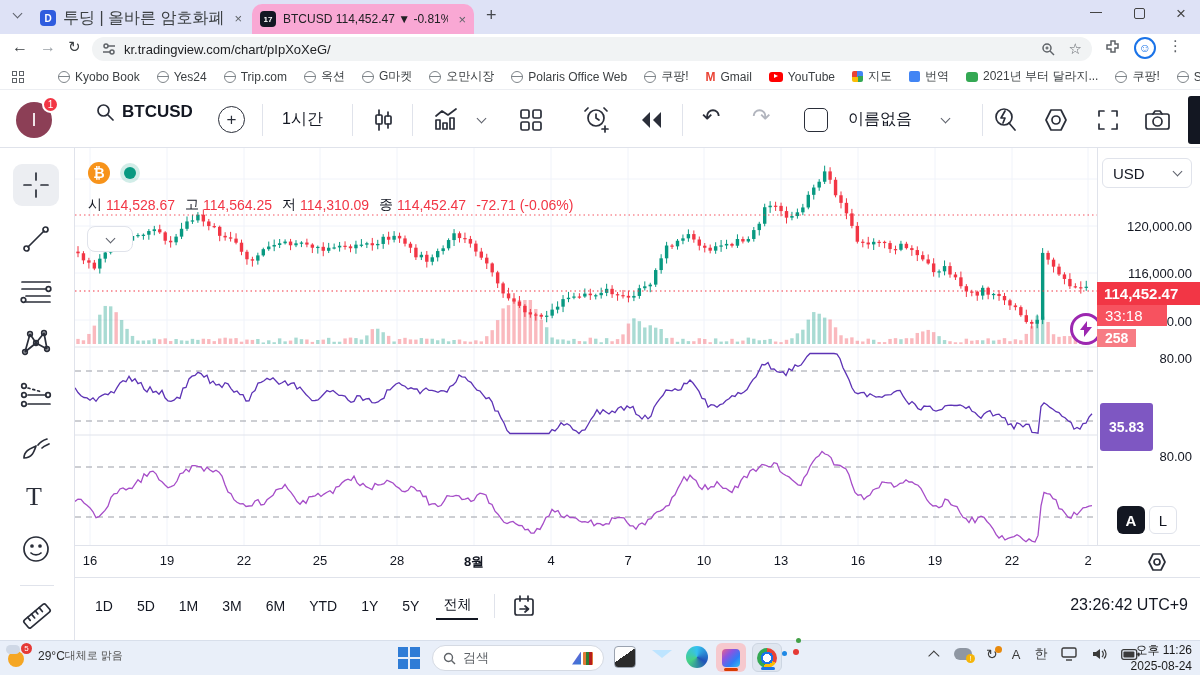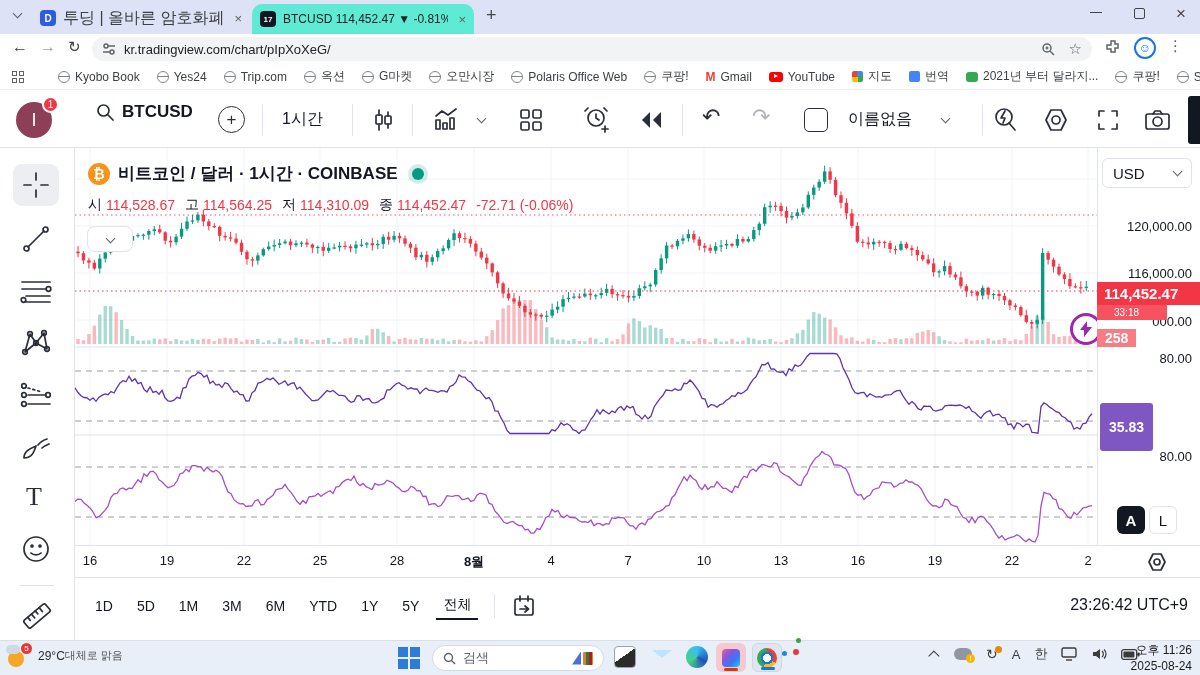--- a/index.html
+++ b/index.html
@@ -24,21 +24,21 @@
 <div id="stage">
 
   
   <div class="abs" style="left:0;top:0;width:1200px;height:34px;background:#dee2f6;"></div>
   <span class="abs chev" style="left:14px;top:13px;"></span>
   <div class="abs r" style="left:32px;top:4px;width:218px;height:28px;padding:0 8px;gap:7px;">
     <span style="width:16px;height:16px;background:#2f5cde;color:#fff;border-radius:4px;font-size:10px;font-weight:700;display:flex;align-items:center;justify-content:center;">D</span>
     <span style="font-size:16px;color:#3c4043;white-space:nowrap;overflow:hidden;max-width:160px;">투딩 | 올바른 암호화폐 투자의</span>
     <span style="color:#5f6368;font-size:13px;margin-left:auto;">×</span>
   </div>
-  <div class="abs r" style="left:252px;top:4px;width:222px;height:30px;background:#5eead4;border-radius:10px 10px 0 0;padding:0 8px;gap:7px;">
+  <div class="abs r" style="left:252px;top:4px;width:222px;height:30px;background:#f9a8d4;border-radius:10px 10px 0 0;padding:0 8px;gap:7px;">
     <span style="width:16px;height:16px;background:#131722;color:#fff;border-radius:4px;font-size:8px;font-weight:700;display:flex;align-items:center;justify-content:center;">17</span>
     <span style="font-size:12px;color:#202124;white-space:nowrap;overflow:hidden;max-width:165px;">BTCUSD 114,452.47 ▼ -0.81%</span>
     <span style="color:#5f6368;font-size:13px;margin-left:auto;">×</span>
   </div>
   <span class="abs" style="left:486px;top:5px;font-size:18px;color:#45484d;">+</span>
   <span class="abs" style="left:1090px;top:12px;width:12px;border-top:1.6px solid #444;"></span>
   <span class="abs" style="left:1134px;top:8px;width:11px;height:11px;border:1.6px solid #444;border-radius:2px;"></span>
   <span class="abs" style="left:1176px;top:4px;font-size:17px;color:#444;">×</span>
 
   
@@ -911,21 +911,20 @@
       <rect x="1009.5500000000034" y="138.71713653323155" width="3.4" height="1.2" fill="#089981"></rect>
       <line x1="0" y1="67" x2="1022" y2="67" stroke="#f23645" stroke-width="1" stroke-dasharray="1.5,3" opacity="0.85"></line>
       <line x1="0" y1="143" x2="1022" y2="143" stroke="#f23645" stroke-width="1.2" stroke-dasharray="1.5,3"></line>
       <polyline points="0.0,239.8 3.0,244.5 6.0,247.8 9.0,249.5 12.0,249.9 15.0,252.2 18.0,249.8 21.0,253.3 24.0,249.2 27.0,247.4 30.0,245.9 33.0,246.7 36.0,243.5 39.0,245.0 42.0,239.7 45.0,234.9 48.0,232.7 51.0,233.7 54.0,228.3 57.0,233.2 60.0,230.8 63.0,235.7 66.0,234.5 69.0,241.3 72.0,243.9 75.0,238.8 78.0,244.4 81.0,243.3 84.0,246.2 87.0,242.4 90.0,249.8 93.0,252.9 96.0,253.4 99.0,252.2 102.0,249.3 105.0,250.3 108.0,240.0 111.0,239.4 114.0,230.9 117.0,228.2 120.0,227.5 123.0,224.3 126.0,225.6 129.0,229.1 132.0,227.2 135.0,235.4 138.0,233.1 141.0,237.1 144.0,236.3 147.0,239.5 150.0,234.7 153.0,235.8 156.0,240.6 159.0,244.2 162.0,243.0 165.0,246.7 168.0,246.7 171.0,253.0 174.0,252.9 177.0,244.8 180.0,242.5 183.0,235.0 186.0,234.3 189.0,232.7 192.0,230.3 195.0,231.8 198.0,229.9 201.0,233.0 204.0,236.3 207.0,234.8 210.0,232.9 213.0,237.3 216.0,235.4 219.0,234.8 222.0,241.0 225.0,239.0 228.0,242.8 231.0,246.5 234.0,249.4 237.0,252.6 240.0,252.5 243.0,251.9 246.0,249.0 249.0,245.8 252.0,242.6 255.0,243.8 258.0,242.4 261.0,245.0 264.0,247.4 267.0,247.4 270.0,248.1 273.0,252.0 276.0,254.3 279.0,253.4 282.0,247.7 285.0,247.8 288.0,252.3 291.0,250.9 294.0,250.5 297.0,254.7 300.0,254.8 303.0,254.0 306.0,251.6 309.0,250.2 312.0,241.8 315.0,241.9 318.0,238.8 321.0,236.0 324.0,234.7 327.0,237.2 330.0,238.2 333.0,241.1 336.0,239.8 339.0,241.0 342.0,240.9 345.0,245.7 348.0,242.2 351.0,240.0 354.0,242.4 357.0,242.4 360.0,243.2 363.0,244.3 366.0,242.7 369.0,242.8 372.0,244.1 375.0,238.5 378.0,237.1 381.0,234.0 384.0,226.9 387.0,228.8 390.0,229.2 393.0,232.8 396.0,234.3 399.0,238.7 402.0,242.1 405.0,243.0 408.0,246.8 411.0,250.7 414.0,249.6 417.0,253.8 420.0,263.0 423.0,263.2 426.0,269.9 429.0,275.0 432.0,282.5 435.0,285.5 438.0,285.5 441.0,285.5 444.0,285.5 447.0,285.5 450.0,285.5 453.0,285.5 456.0,285.5 459.0,285.5 462.0,285.5 465.0,285.5 468.0,285.5 471.0,285.5 474.0,285.5 477.0,281.6 480.0,282.9 483.0,279.7 486.0,274.8 489.0,277.3 492.0,275.7 495.0,277.4 498.0,281.6 501.0,282.8 504.0,285.5 507.0,282.3 510.0,281.9 513.0,276.7 516.0,271.3 519.0,267.4 522.0,261.8 525.0,266.2 528.0,261.7 531.0,263.9 534.0,266.0 537.0,263.0 540.0,264.6 543.0,260.3 546.0,258.5 549.0,262.2 552.0,258.0 555.0,260.0 558.0,258.5 561.0,266.3 564.0,267.7 567.0,271.1 570.0,267.2 573.0,270.9 576.0,268.1 579.0,259.2 582.0,254.7 585.0,250.6 588.0,247.3 591.0,242.0 594.0,242.4 597.0,242.9 600.0,240.8 603.0,242.3 606.0,241.6 609.0,235.3 612.0,235.6 615.0,232.0 618.0,235.0 621.0,239.2 624.0,243.4 627.0,250.5 630.0,251.0 633.0,259.2 636.0,256.7 639.0,257.2 642.0,259.3 645.0,256.7 648.0,255.8 651.0,252.5 654.0,250.8 657.0,247.7 660.0,248.5 663.0,244.6 666.0,245.7 669.0,244.0 672.0,241.5 675.0,236.2 678.0,231.6 681.0,228.8 684.0,222.8 687.0,216.5 690.0,216.8 693.0,214.5 696.0,221.1 699.0,221.0 702.0,223.7 705.0,224.3 708.0,223.8 711.0,227.6 714.0,220.7 717.0,222.6 720.0,216.9 723.0,218.4 726.0,217.1 729.0,212.9 732.0,208.5 735.0,205.5 738.0,205.5 741.0,205.5 744.0,205.5 747.0,205.5 750.0,205.5 753.0,205.5 756.0,205.5 759.0,205.5 762.0,206.1 765.0,210.7 768.0,219.8 771.0,225.6 774.0,231.8 777.0,239.8 780.0,244.5 783.0,245.7 786.0,244.7 789.0,244.4 792.0,248.7 795.0,245.8 798.0,247.5 801.0,249.1 804.0,248.6 807.0,249.3 810.0,247.2 813.0,246.9 816.0,246.7 819.0,244.1 822.0,242.6 825.0,242.5 828.0,247.9 831.0,252.3 834.0,256.3 837.0,253.6 840.0,256.3 843.0,260.7 846.0,262.0 849.0,258.0 852.0,258.4 855.0,258.1 858.0,262.0 861.0,263.1 864.0,262.1 867.0,261.4 870.0,257.9 873.0,257.3 876.0,257.2 879.0,257.5 882.0,257.5 885.0,257.0 888.0,258.2 891.0,260.4 894.0,258.5 897.0,263.3 900.0,264.5 903.0,267.8 906.0,270.2 909.0,265.9 912.0,263.8 915.0,262.5 918.0,268.0 921.0,266.7 924.0,266.1 927.0,269.5 930.0,269.9 933.0,276.8 936.0,275.8 939.0,280.9 942.0,274.8 945.0,276.0 948.0,278.9 951.0,276.2 954.0,276.4 957.0,284.4 960.0,284.7 963.0,285.2 966.0,258.5 969.0,254.8 972.0,256.7 975.0,259.4 978.0,261.3 981.0,263.7 984.0,264.5 987.0,268.2 990.0,269.8 993.0,272.8 996.0,274.3 999.0,281.2 1002.0,279.5 1005.0,281.1 1008.0,275.5 1011.0,275.2 1014.0,269.1 1017.0,265.7" fill="none" stroke="#5d33b5" stroke-width="1.3"></polyline>
       <polyline points="0.0,353.4 3.0,351.1 6.0,351.4 9.0,355.0 12.0,357.3 15.0,359.9 18.0,363.8 21.0,369.7 24.0,368.6 27.0,365.5 30.0,362.4 33.0,358.1 36.0,349.4 39.0,345.8 42.0,345.5 45.0,341.0 48.0,339.9 51.0,341.9 54.0,340.2 57.0,340.5 60.0,336.2 63.0,331.7 66.0,334.4 69.0,325.9 72.0,328.2 75.0,323.9 78.0,323.1 81.0,325.8 84.0,331.9 87.0,333.7 90.0,337.0 93.0,339.8 96.0,338.6 99.0,337.3 102.0,333.0 105.0,325.7 108.0,325.0 111.0,321.1 114.0,323.7 117.0,317.7 120.0,317.7 123.0,318.4 126.0,318.8 129.0,323.1 132.0,319.2 135.0,322.0 138.0,323.9 141.0,322.2 144.0,324.2 147.0,328.1 150.0,336.7 153.0,344.0 156.0,345.8 159.0,351.7 162.0,354.2 165.0,355.9 168.0,355.6 171.0,358.5 174.0,358.0 177.0,357.9 180.0,353.0 183.0,351.7 186.0,357.0 189.0,356.5 192.0,351.8 195.0,349.5 198.0,347.3 201.0,341.9 204.0,340.8 207.0,340.5 210.0,336.5 213.0,341.2 216.0,344.4 219.0,348.5 222.0,353.5 225.0,356.2 228.0,352.5 231.0,355.3 234.0,348.8 237.0,348.5 240.0,348.0 243.0,345.4 246.0,348.4 249.0,346.1 252.0,344.3 255.0,342.7 258.0,345.5 261.0,339.0 264.0,338.5 267.0,334.8 270.0,332.4 273.0,331.1 276.0,332.5 279.0,328.1 282.0,334.7 285.0,337.6 288.0,335.4 291.0,338.6 294.0,340.0 297.0,341.6 300.0,335.4 303.0,337.0 306.0,336.7 309.0,335.7 312.0,332.2 315.0,333.6 318.0,335.0 321.0,338.2 324.0,340.1 327.0,343.1 330.0,343.7 333.0,342.3 336.0,338.2 339.0,339.6 342.0,342.9 345.0,342.7 348.0,348.5 351.0,348.3 354.0,356.9 357.0,355.9 360.0,355.7 363.0,358.6 366.0,357.5 369.0,353.1 372.0,347.6 375.0,348.1 378.0,348.3 381.0,347.4 384.0,347.8 387.0,351.5 390.0,351.2 393.0,350.1 396.0,353.4 399.0,352.3 402.0,347.2 405.0,345.2 408.0,345.9 411.0,347.0 414.0,355.2 417.0,356.4 420.0,363.2 423.0,366.2 426.0,370.3 429.0,374.3 432.0,375.6 435.0,374.2 438.0,373.4 441.0,375.9 444.0,377.5 447.0,377.6 450.0,381.9 453.0,381.3 456.0,385.2 459.0,385.1 462.0,380.6 465.0,381.4 468.0,375.9 471.0,369.3 474.0,368.1 477.0,361.4 480.0,363.9 483.0,362.5 486.0,368.0 489.0,369.8 492.0,367.0 495.0,369.5 498.0,369.5 501.0,370.0 504.0,372.8 507.0,374.0 510.0,373.7 513.0,374.6 516.0,372.1 519.0,377.7 522.0,375.5 525.0,375.6 528.0,377.4 531.0,375.6 534.0,376.1 537.0,369.7 540.0,370.6 543.0,369.3 546.0,369.6 549.0,369.9 552.0,374.4 555.0,377.8 558.0,377.8 561.0,381.2 564.0,376.5 567.0,374.9 570.0,376.8 573.0,371.4 576.0,370.7 579.0,366.3 582.0,363.8 585.0,363.1 588.0,361.4 591.0,358.1 594.0,357.5 597.0,349.5 600.0,346.8 603.0,340.1 606.0,334.7 609.0,328.7 612.0,332.7 615.0,327.2 618.0,330.5 621.0,332.5 624.0,338.6 627.0,341.5 630.0,336.8 633.0,341.4 636.0,338.6 639.0,338.8 642.0,333.7 645.0,337.1 648.0,340.3 651.0,340.3 654.0,342.6 657.0,344.6 660.0,338.2 663.0,339.6 666.0,332.4 669.0,328.2 672.0,329.6 675.0,322.9 678.0,321.0 681.0,323.3 684.0,319.5 687.0,316.4 690.0,317.0 693.0,318.3 696.0,318.8 699.0,314.7 702.0,315.6 705.0,323.4 708.0,325.7 711.0,327.5 714.0,328.9 717.0,331.7 720.0,334.3 723.0,336.8 726.0,337.5 729.0,329.6 732.0,325.9 735.0,318.5 738.0,313.7 741.0,309.7 744.0,307.7 747.0,303.4 750.0,306.0 753.0,307.0 756.0,309.6 759.0,316.8 762.0,317.0 765.0,317.4 768.0,319.4 771.0,320.9 774.0,326.7 777.0,336.6 780.0,344.4 783.0,347.2 786.0,346.7 789.0,351.5 792.0,348.6 795.0,347.1 798.0,341.9 801.0,340.5 804.0,339.8 807.0,333.9 810.0,334.4 813.0,334.8 816.0,334.8 819.0,339.1 822.0,337.8 825.0,335.3 828.0,335.0 831.0,331.8 834.0,334.0 837.0,333.9 840.0,336.2 843.0,337.2 846.0,340.6 849.0,346.3 852.0,352.0 855.0,355.6 858.0,358.0 861.0,357.6 864.0,359.7 867.0,358.3 870.0,351.1 873.0,352.1 876.0,356.7 879.0,358.0 882.0,358.6 885.0,364.5 888.0,369.3 891.0,370.6 894.0,374.6 897.0,369.2 900.0,374.6 903.0,369.7 906.0,368.2 909.0,369.3 912.0,373.5 915.0,376.6 918.0,380.8 921.0,386.4 924.0,390.0 927.0,387.7 930.0,392.0 933.0,390.4 936.0,389.4 939.0,388.6 942.0,386.8 945.0,388.5 948.0,391.4 951.0,393.7 954.0,390.9 957.0,393.1 960.0,394.0 963.0,387.4 966.0,357.9 969.0,344.3 972.0,345.6 975.0,346.2 978.0,350.6 981.0,351.7 984.0,360.7 987.0,361.3 990.0,365.2 993.0,369.1 996.0,370.2 999.0,364.2 1002.0,366.9 1005.0,363.4 1008.0,359.9 1011.0,359.4 1014.0,358.1 1017.0,357.6" fill="none" stroke="#a64dc8" stroke-width="1.3"></polyline>
     </svg>
 
   
   <div class="abs r" style="left:88px;top:162px;gap:8px;">
     <span style="width:22px;height:22px;border-radius:50%;background:#f7931a;color:#fff;font-weight:700;font-size:14px;display:flex;align-items:center;justify-content:center;">₿</span>
-    <span style="font-size:17px;font-weight:600;color:#131722;">비트코인 / 달러 · 1시간 · COINBASE</span>
     <span style="width:12px;height:12px;border-radius:50%;background:#089981;box-shadow:0 0 0 4px rgba(8,153,129,.18);margin-left:6px;"></span>
   </div>
   <div class="abs r" style="left:88px;top:196px;gap:4px;font-size:14px;">
     <span class="tvtxt">시</span>
       <span style="color:#f23645;">114,528.67</span>
     <span class="tvtxt" style="margin-left:6px;">고</span>
       <span style="color:#f23645;">114,564.25</span>
     <span class="tvtxt" style="margin-left:6px;">저</span>
       <span style="color:#f23645;">114,310.09</span>
     <span class="tvtxt" style="margin-left:6px;">종</span>
@@ -949,21 +948,21 @@
   <div class="abs" style="left:1097px;top:148px;width:103px;height:397px;background:#fff;border-left:1px solid #e0e3eb;"></div>
   <div class="abs r" style="left:1102px;top:158px;width:90px;height:30px;background:#fff;border:1px solid #e0e3eb;border-radius:6px;padding:0 10px;justify-content:space-between;">
     <span style="font-size:15px;color:#131722;">USD</span>
       <span class="chev"></span>
   </div>
   <span class="axlbl" style="top:219px;">120,000.00</span>
   <span class="axlbl" style="top:266px;">116,000.00</span>
   <span class="axlbl" style="top:314px;z-index:1;">000.00</span>
   <div class="abs" style="left:1097px;top:282px;width:103px;z-index:2;">
     <div style="background:#f23645;color:#fff;font-size:15px;font-weight:700;padding:3px 7px;">114,452.47</div>
-    <div style="background:#f7525f;color:#fff;font-size:10px;padding:2px 17px;width:70px;">33:18</div>
+    <div style="background:#f7525f;color:#fff;font-size:15px;padding:2px 8px;width:70px;">33:18</div>
   </div>
   <div class="abs" style="left:1097px;top:329px;background:#f77c84;color:#fff;font-size:14px;font-weight:700;padding:1px 8px;z-index:2;">258</div>
   <span class="axlbl" style="top:351px;">80.00</span>
   <div class="abs" style="left:1100px;top:403px;background:#7e57c2;color:#fff;font-size:14px;font-weight:700;padding:16px 9px;border-radius:3px;">35.83</div>
   <span class="axlbl" style="top:449px;">80.00</span>
   <div class="abs" style="left:1117px;top:506px;width:28px;height:28px;background:#131722;color:#fff;border-radius:6px;display:flex;align-items:center;justify-content:center;font-size:15px;font-weight:700;">A</div>
   <div class="abs" style="left:1149px;top:506px;width:28px;height:28px;background:#fff;color:#131722;border:1px solid #e0e3eb;border-radius:6px;display:flex;align-items:center;justify-content:center;font-size:15px;">L</div>
 
   
   <div class="abs" style="left:75px;top:545px;width:1125px;height:33px;background:#fff;border-top:1px solid #e0e3eb;border-bottom:1px solid #e0e3eb;"></div>

